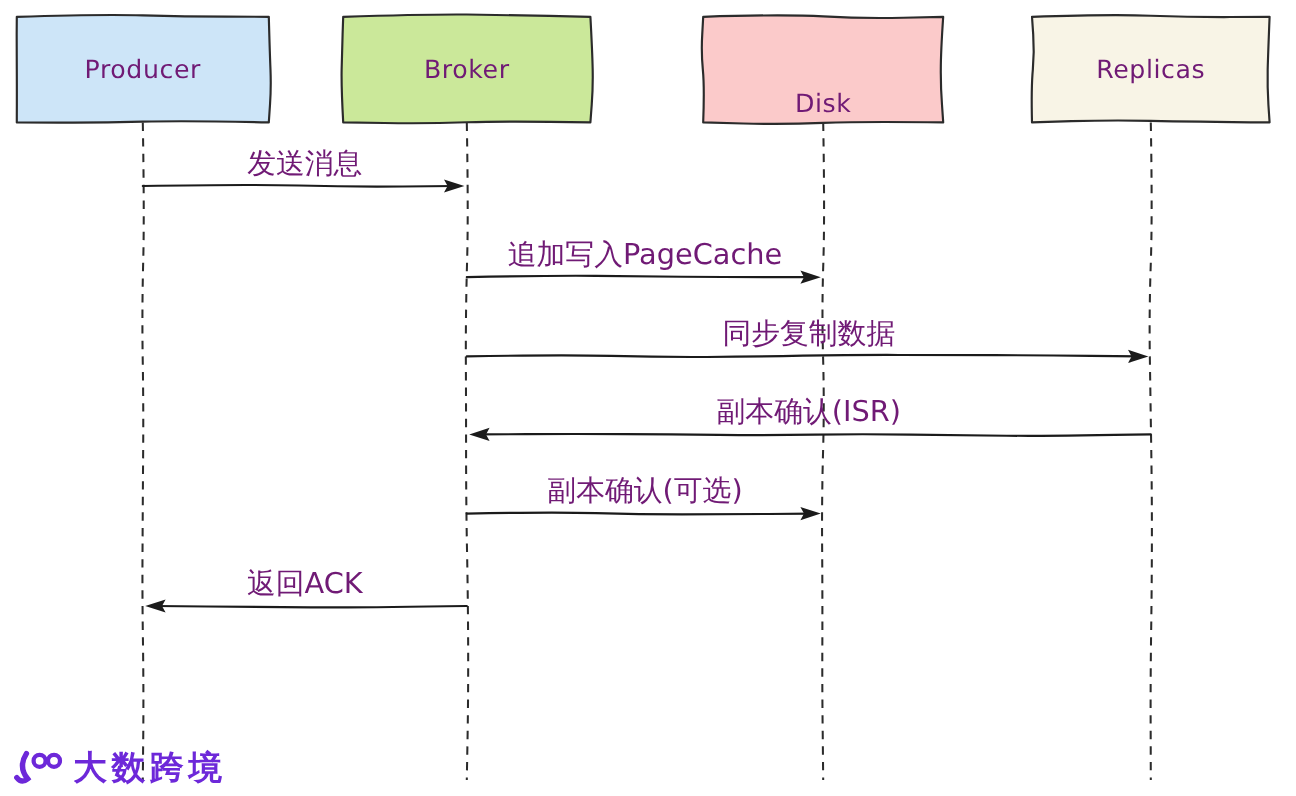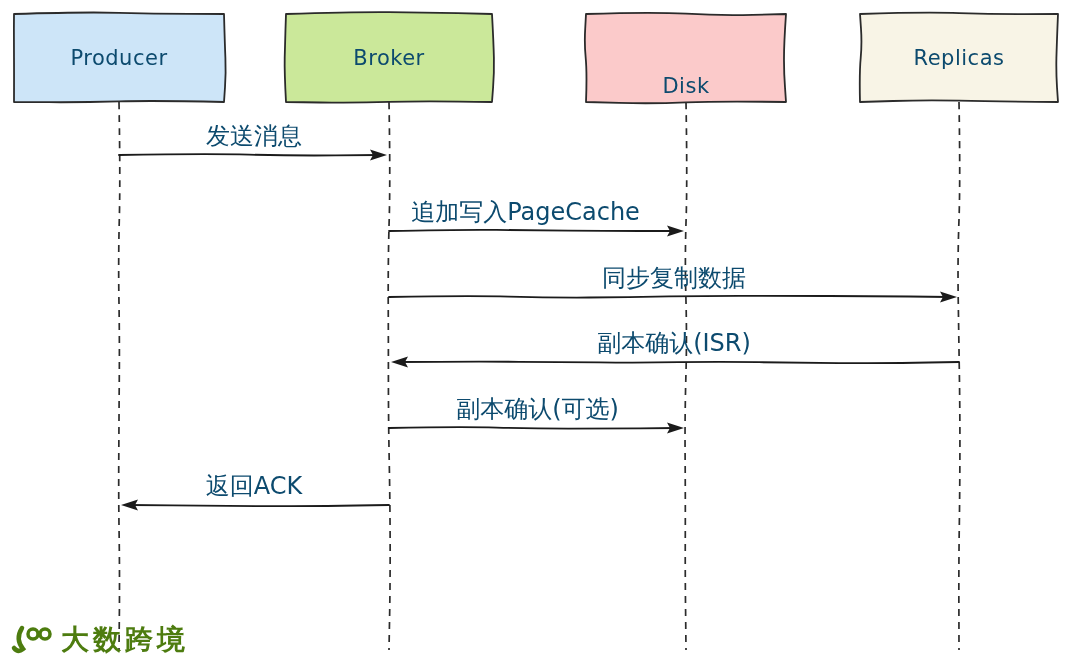--- a/index.html
+++ b/index.html
@@ -4,27 +4,27 @@
 <title>Sequence Diagram</title>
 <style>
   html,body{margin:0;padding:0;background:#fff;}
   .stage{
     position:relative;width:1080px;height:663px;background:#ffffff;
     overflow:hidden;font-family:"DejaVu Sans",sans-serif;
   }
   .stage svg.diagram{position:absolute;left:0;top:0;}
   .lbl{
     position:absolute;display:flex;align-items:center;justify-content:center;
-    color:#0c4a6e;white-space:nowrap;
+    color:#701a75;white-space:nowrap;
   }
   .actor-lbl{font-size:21px;letter-spacing:0.5px;}
   .msg-lbl{font-size:24px;}
   .watermark{
     position:absolute;left:10px;bottom:6px;display:flex;align-items:center;gap:7px;
-    color:#4d7c0f;font-weight:bold;user-select:none;
+    color:#6d28d9;font-weight:bold;user-select:none;
   }
   .wm-text{font-size:28px;letter-spacing:4px;line-height:1;}
 </style>
 </head>
 <body>
 
 <div class="stage">
   <svg class="diagram" id="diagram-svg" width="1080" height="663" viewBox="0 0 1080 663">
       <path d="M119.0 102.0 Q120.4 180.3 119.3 219.4 Q118.3 258.6 118.9 297.7 Q119.6 336.9 119.3 376.0 Q119.0 415.1 118.8 454.3 Q118.5 493.4 119.1 532.6 Q119.7 571.7 119.4 610.9 L119.0 650.0" fill="none" stroke="#2b2b2b" stroke-width="1.7" stroke-dasharray="7 6"></path>
       <path d="M14.0 14.0 Q84.0 11.8 119.0 12.8 Q154.0 13.8 189.0 13.9 L224.0 14.0 L224.0 14.0 Q224.8 43.3 225.4 58.0 Q226.0 72.7 225.0 87.3 L224.0 102.0 L224.0 102.0 Q154.0 100.4 119.0 101.4 Q84.0 102.4 49.0 102.2 L14.0 102.0 L14.0 102.0 Q14.1 72.7 14.0 58.0 Q13.9 43.3 13.9 28.7 L14.0 14.0 Z" stroke="#2b2b2b" stroke-width="1.8" stroke-linejoin="round" fill="#cde5f8"></path>
@@ -46,21 +46,21 @@
       <polygon points="684.0,428.0 667.0,422.5 670.0,428.0 667.0,433.5" fill="#1b1b1b"></polygon>
       <path d="M389.0 505.0 Q302.3 506.5 259.0 506.1 Q215.7 505.8 172.3 505.4 L129.0 505.0" fill="none" stroke="#1b1b1b" stroke-width="1.8" stroke-linecap="round"></path>
       <polygon points="121.0,505.0 138.0,499.5 135.0,505.0 138.0,510.5" fill="#1b1b1b"></polygon>
     </svg>
   <div id="labels">
       <div class="lbl actor-lbl" style="left: 14px; top: 14px; width: 210px; height: 88px;">Producer</div>
       <div class="lbl actor-lbl" style="left: 286px; top: 14px; width: 206px; height: 88px;">Broker</div>
       <div class="lbl actor-lbl" style="left: 586px; top: 14px; width: 200px; height: 88px; margin-top: 28px;">Disk</div>
       <div class="lbl actor-lbl" style="left: 860px; top: 14px; width: 198px; height: 88px;">Replicas</div>
       <div class="lbl msg-lbl" style="left: 119px; top: 122px; width: 270px; height: 28px;">发送消息</div>
-      <div class="lbl msg-lbl" style="left: 377px; top: 198px; width: 297px; height: 28px;">追加写入PageCache</div>
+      <div class="lbl msg-lbl" style="left: 389px; top: 198px; width: 297px; height: 28px;">追加写入PageCache</div>
       <div class="lbl msg-lbl" style="left: 389px; top: 264px; width: 570px; height: 28px;">同步复制数据</div>
       <div class="lbl msg-lbl" style="left: 389px; top: 329px; width: 570px; height: 28px;">副本确认(ISR)</div>
       <div class="lbl msg-lbl" style="left: 389px; top: 395px; width: 297px; height: 28px;">副本确认(可选)</div>
       <div class="lbl msg-lbl" style="left: 119px; top: 472px; width: 270px; height: 28px;">返回ACK</div>
     </div>
   <div class="watermark">
     <svg class="wm-logo" width="44" height="34" viewBox="0 0 44 34">
       <path d="M12 5 Q5 16 13 26 Q8 30 4 25" fill="none" stroke="currentColor" stroke-width="4.5" stroke-linecap="round"></path>
       <circle cx="23" cy="11" r="5" fill="none" stroke="currentColor" stroke-width="3.5"></circle>
       <circle cx="35" cy="11" r="5" fill="none" stroke="currentColor" stroke-width="3.5"></circle>

